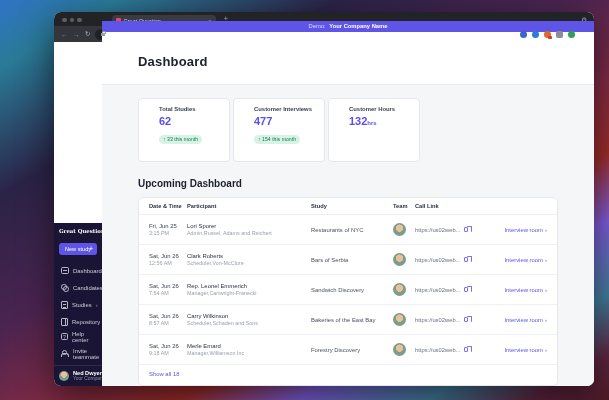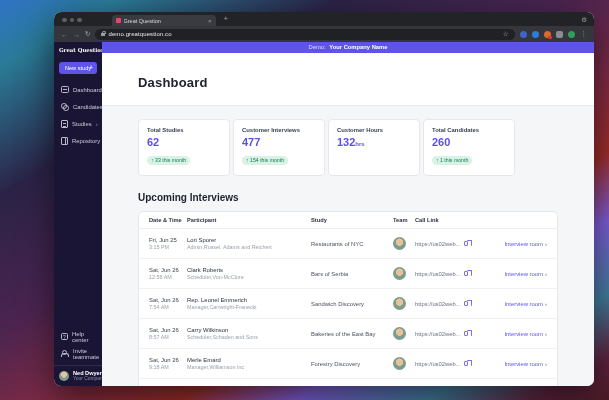--- a/index.html
+++ b/index.html
@@ -40,21 +40,21 @@
   .lock::before { content:''; position:absolute; top:-2.5px; left:0.6px; width:2.4px; height:2.5px;
                   border:1px solid #9aa0a6; border-bottom:none; border-radius:2px 2px 0 0; }
   .url-text { font-size:6px; color:#e8eaed; letter-spacing:.1px; }
   .bar-star { margin-left:auto; font-size:6.5px; color:#9aa0a6; line-height:1; }
   .ext { width:7px; height:7px; border-radius:50%; flex:none; position:relative; }
   .ext.sq { border-radius:2px; }
   .ext .badge { position:absolute; right:-1.5px; bottom:-1px; width:4px; height:3px; background:#d33a2c; border-radius:1px; }
   .kebab { font-size:6.5px; color:#9aa0a6; line-height:1; margin-left:1px; }
 
   
-  .app { flex:1; display:flex; min-height:0; }
+  .app { flex:1; display:flex; min-height:0;align-items:flex-end; }
 
   .sidebar { width:48px; background:#1b1535; color:#c9ccd8; display:flex; flex-direction:column; flex:none; }
   .side-head { display:flex; align-items:center; justify-content:space-between; padding:5px 4px 2px 5px; }
   .logo { font-family:"DejaVu Serif", serif; font-weight:bold; font-size:5.4px; color:#fff; white-space:nowrap; }
   .collapse { font-size:5.5px; color:#8b8fa3; line-height:1; }
   .new-study { margin:7px 5px 8px 5px; height:12px; background:#5e55e8; border-radius:3px;
                display:flex; align-items:center; justify-content:center; position:relative;
                color:#fff; font-size:5.6px; }
   .new-study .plus { position:absolute; right:4px; font-size:7px; top:1.5px; }
   .nav { padding:0 3px; display:flex; flex-direction:column; gap:2px; }
@@ -88,21 +88,21 @@
   .demo-banner { height:11px; background:#5e55e8; color:#fff; font-size:5.8px; line-height:11px; text-align:center; flex:none; white-space:nowrap; }
   .demo-banner .pfx { opacity:.78; }
   .demo-banner b { font-weight:bold; margin-left:2px; }
 
   .content-header { background:#fff; padding:22px 0 15px 36px; border-bottom:1px solid #e9eaee; flex:none; }
   .page-title { font-size:13px; font-weight:bold; color:#20242e; letter-spacing:.2px; }
 
   .content-body { flex:1; background:#f5f6f8; padding:13px 0 0 36px; overflow:hidden; min-height:0; }
 
   .cards { display:flex; gap:3px; width:456px; overflow:hidden; }
-  .card { flex:0 0 92px; height:57px; background:#fff; border:1px solid #e5e7ec; border-radius:4px; padding:7px 8px 0 8px; }
+  .card { flex:0 0 92px; height:64px; background:#fff; border:1px solid #e5e7ec; border-radius:4px; padding:7px 8px 0 20px; }
   .card-label { font-size:5.9px; color:#3a4150; font-weight:bold; white-space:nowrap; }
   .card-value { font-size:11px; font-weight:bold; color:#5b4fe9; margin-top:3px; }
   .card-unit { font-size:6px; font-weight:bold; }
   .card-badge { display:inline-block; margin-top:4px; font-size:5.2px; color:#0e7a50; background:#d8f3e5;
                 padding:1.5px 4px; border-radius:6px; white-space:nowrap; }
 
   .section-title { font-size:10px; font-weight:bold; color:#1c2130; margin:16px 0 8px 0; }
 
   .panel { width:420px; background:#fff; border:1px solid #e5e7ec; border-radius:5px; overflow:hidden; }
   .thead, .trow { display:grid; grid-template-columns:38px 124px 82px 22px 66px 1fr; padding:0 10px; align-items:center; }
@@ -237,28 +237,23 @@
               <div class="card">
                 <div class="card-label">Customer Interviews</div>
                 <div class="card-value"><span>477</span></div>
                 <span class="card-badge">↑ 154 this month</span>
               </div>
               <div class="card">
                 <div class="card-label">Customer Hours</div>
                 <div class="card-value"><span>132</span><span class="card-unit">hrs</span></div>
 
               </div>
-              <div class="card">
-                <div class="card-label">Total Candidates</div>
-                <div class="card-value"><span>260</span></div>
-                <span class="card-badge">↑ 1 this month</span>
-              </div>
           </div>
 
-          <div class="section-title">Upcoming Interviews</div>
+          <div class="section-title">Upcoming Dashboard</div>
 
           <div class="panel">
             <div class="thead">
               <span>Date &amp; Time</span>
               <span>Participant</span>
               <span>Study</span>
               <span>Team</span>
               <span>Call Link</span>
               <span></span>
             </div>

